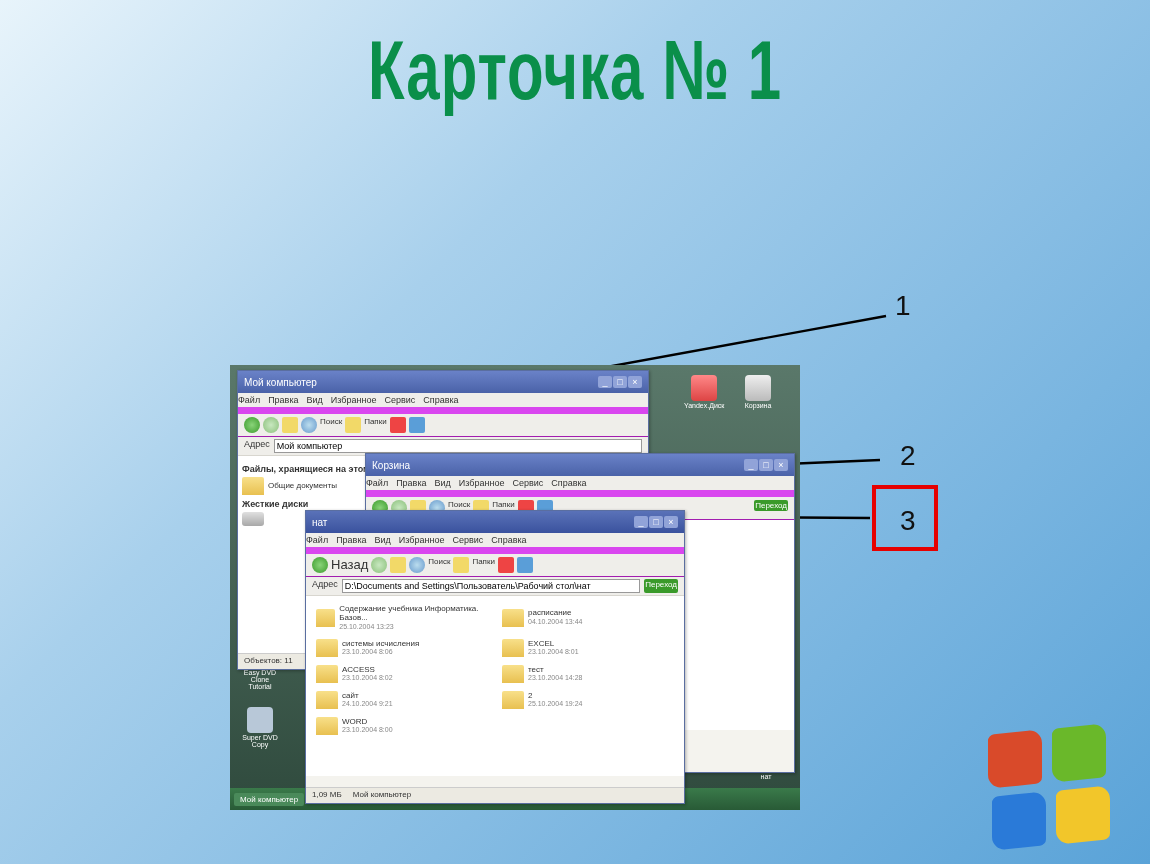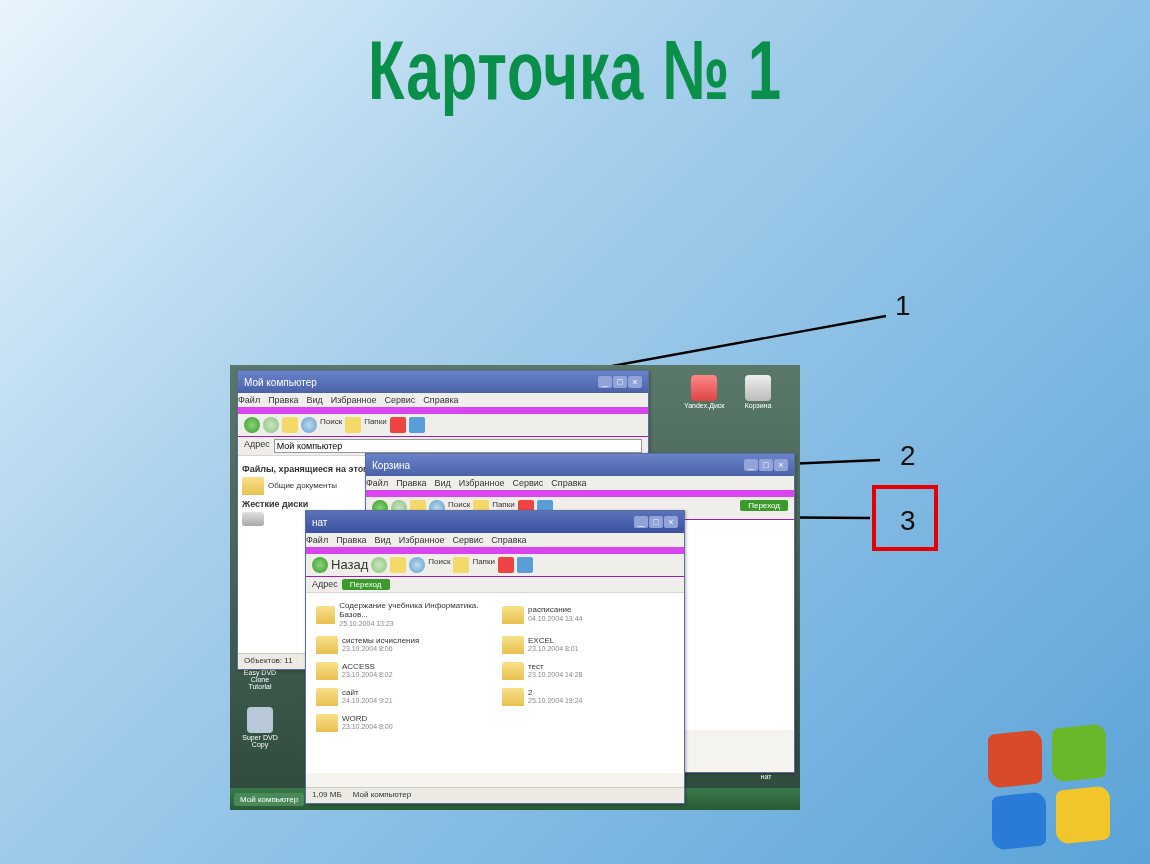--- a/index.html
+++ b/index.html
@@ -129,21 +129,21 @@
     display: flex;
     gap: 4px;
   }
   .addr input {
     flex: 1;
     height: 14px;
     font-size: 9px;
     border: 1px solid #999;
     padding: 0 2px;
   }
-  .go { background: #3a9a2a; color: #fff; padding: 1px 8px; font-size: 8px; border-radius: 2px; }
+  .go { background: #3a9a2a; color: #fff; padding: 1px 1px; font-size: 8px; border-radius: 2px; }
   .body { background: #fff; flex: 1; padding: 4px; overflow: hidden; }
   .grp { font-weight: bold; font-size: 9px; margin: 4px 0 2px; }
   .item { display: flex; align-items: center; gap: 4px; margin: 3px 0; }
   .fold-icon {
     width: 22px; height: 18px;
     background: linear-gradient(#f8e08a, #e8c050);
     border-radius: 2px 2px 0 0;
   }
   .disk-icon {
     width: 22px; height: 14px;
@@ -352,20 +352,21 @@
       <span class="ico up"></span>
       <span class="ico search"></span>
       <span style="font-size:8px">Поиск</span>
       <span class="ico fold"></span>
       <span style="font-size:8px">Папки</span>
       <span class="ico x"></span>
       <span class="ico undo"></span>
     </div>
     <div class="addr">
       <span>Адрес</span>
+      <input value="D:\Documents and Settings\Пользователь\Рабочий стол\нат" style="">
       <span class="go">Переход</span>
     </div>
     <div class="body" id="w3body">
         <div class="item">
           <span class="fold-icon"></span>
           <span class="txt">Содержание учебника Информатика. Базов...<br><span class="sub">25.10.2004 13:23</span></span>
         </div>
         <div class="item">
           <span class="fold-icon"></span>
           <span class="txt">расписание<br><span class="sub">04.10.2004 13:44</span></span>

